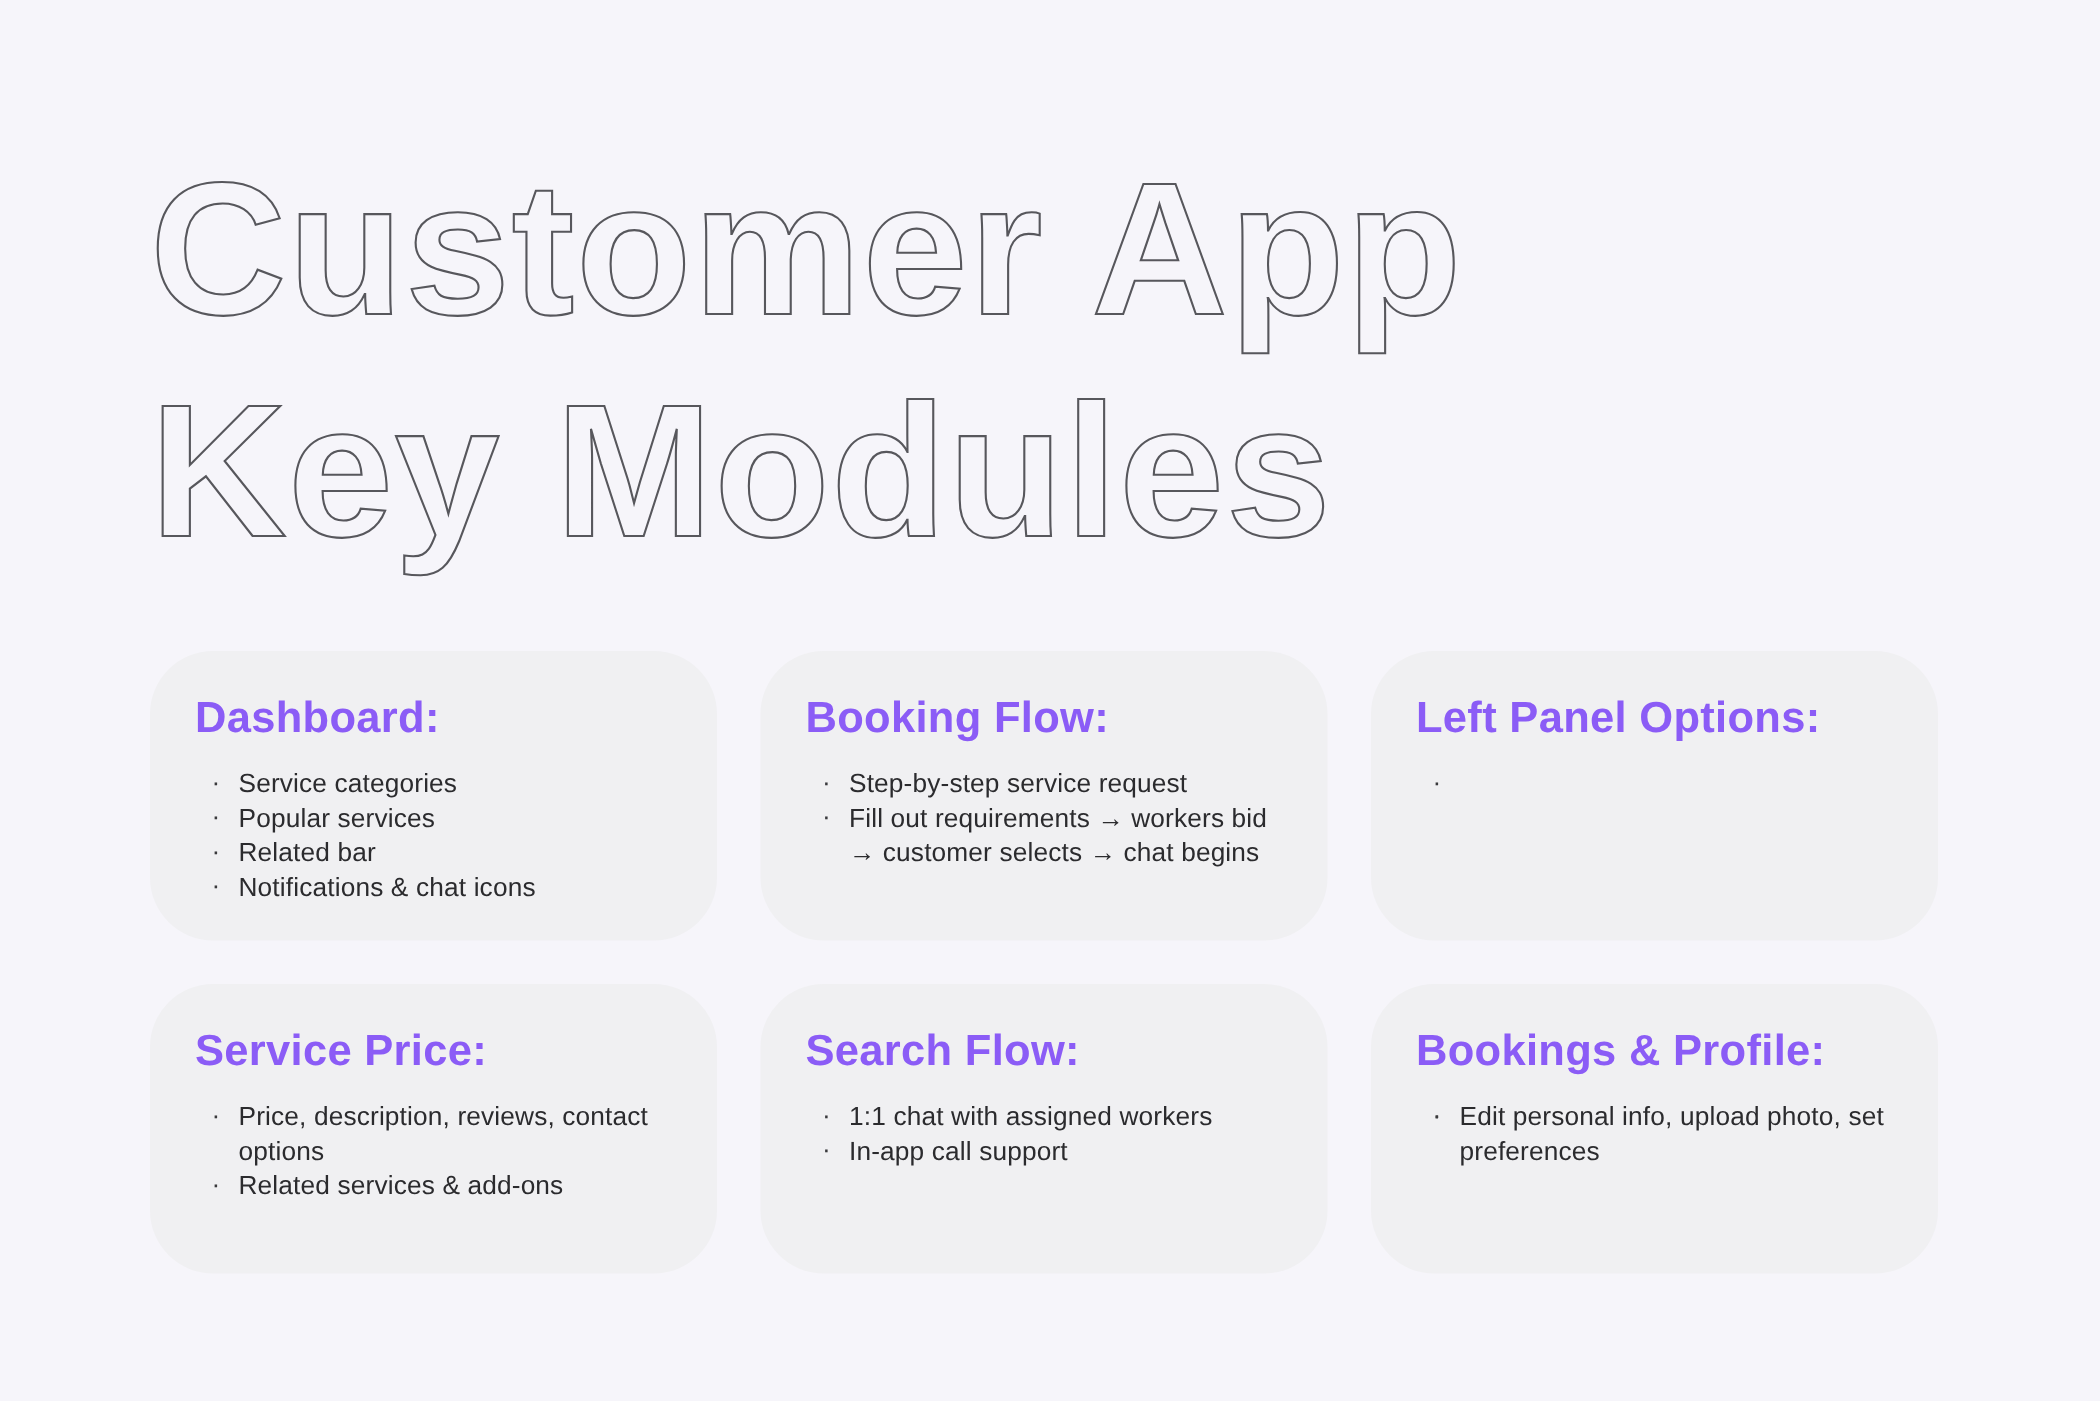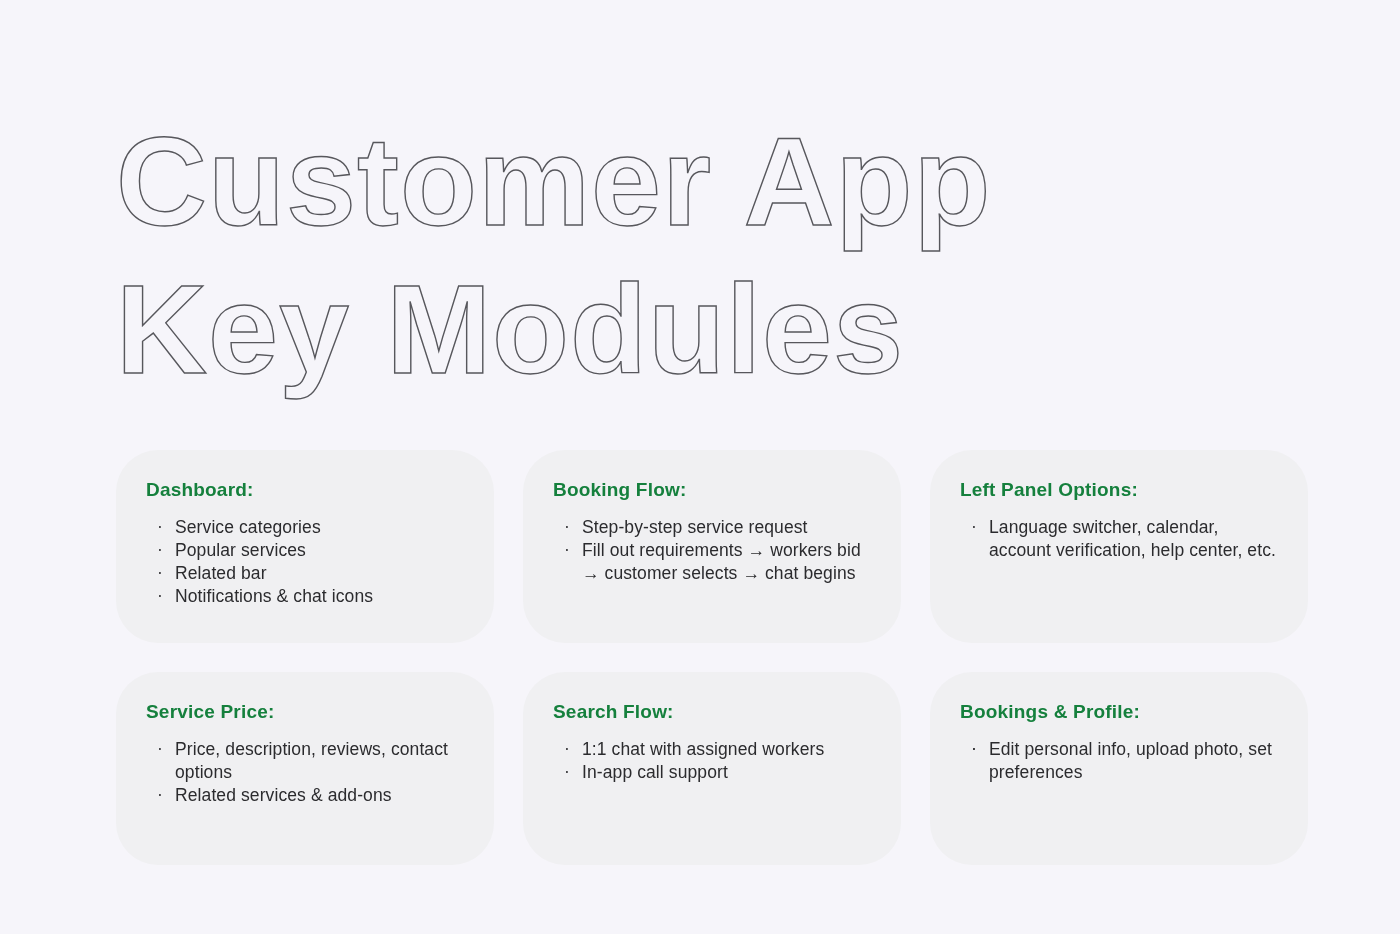--- a/index.html
+++ b/index.html
@@ -8,24 +8,23 @@
     height: 934px;
     overflow: hidden;
     font-family: "Liberation Sans", sans-serif;
   }
   body {
     background: #f6f5fa;
     position: relative;
   }
   .slide {
     position: absolute;
-    left: 116px;
+    left: 100px;
     top: 92px;
     width: 1192px;
-    margin-top: 16px;
   }
   .title {
     font-weight: bold;
     font-size: 126px;
     line-height: 148px;
     letter-spacing: 1px;
     color: transparent;
     -webkit-text-stroke: 1.4px #57575c;
     text-stroke: 1.4px #57575c;
     user-select: none;
@@ -37,23 +36,23 @@
     grid-auto-rows: 193px;
     column-gap: 29px;
     row-gap: 29px;
   }
   .card {
     background: #f0f0f2;
     border-radius: 42px;
     padding: 29px 30px 24px 30px;
   }
   .card h3 {
-    font-size: 19px;
+    font-size: 29px;
     font-weight: bold;
-    color: #15803d;
+    color: #8b5cf6;
     letter-spacing: 0.2px;
     margin-bottom: 15px;
   }
   .card ul {
     list-style: none;
   }
   .card li {
     position: relative;
     font-size: 17.5px;
     line-height: 23px;
@@ -90,21 +89,21 @@
       <div class="card">
         <h3>Booking Flow:</h3>
         <ul>
           <li><span class="dot">·</span><span>Step-by-step service request</span></li>
           <li><span class="dot">·</span><span>Fill out requirements → workers bid → customer selects → chat begins</span></li>
         </ul>
       </div>
       <div class="card">
         <h3>Left Panel Options:</h3>
         <ul>
-          <li><span class="dot">·</span><span>Language switcher, calendar, account verification, help center, etc.</span></li>
+          <li><span class="dot">·</span></li>
         </ul>
       </div>
       <div class="card">
         <h3>Service Price:</h3>
         <ul>
           <li><span class="dot">·</span><span>Price, description, reviews, contact options</span></li>
           <li><span class="dot">·</span><span>Related services &amp; add-ons</span></li>
         </ul>
       </div>
       <div class="card">

